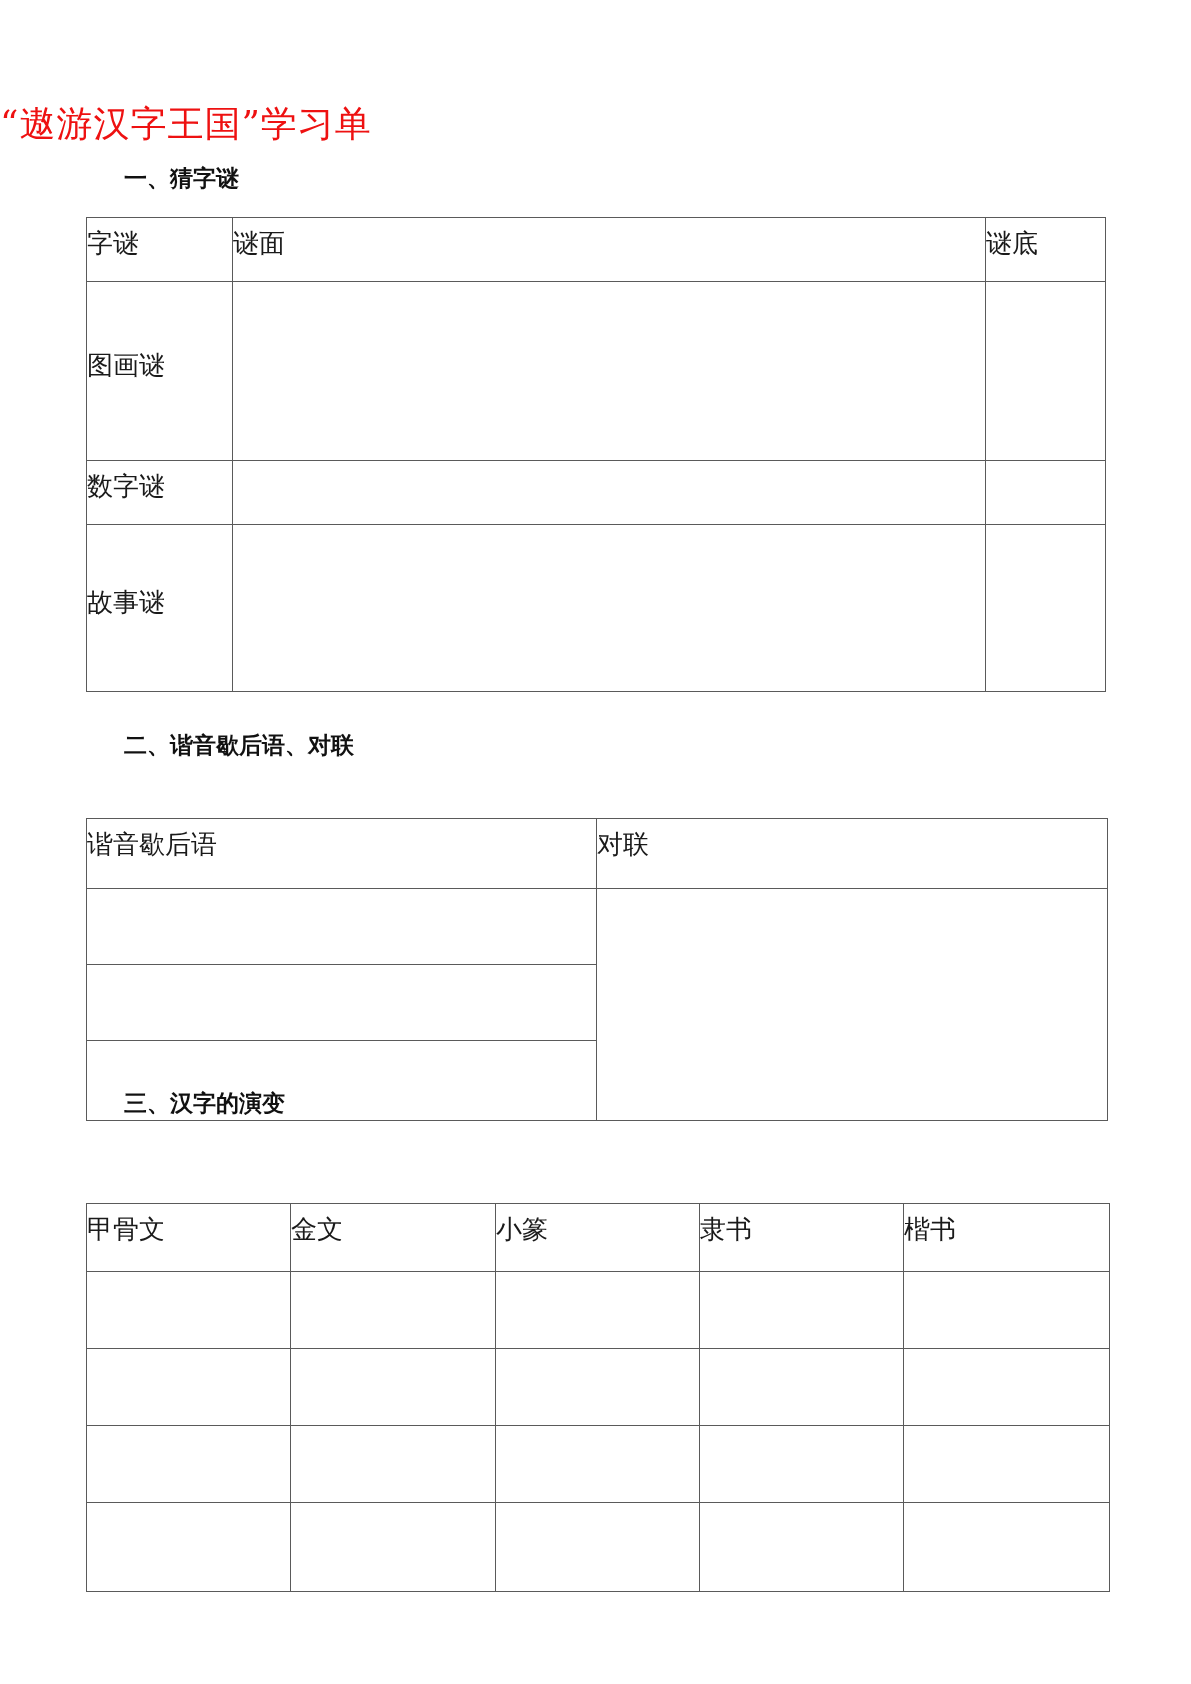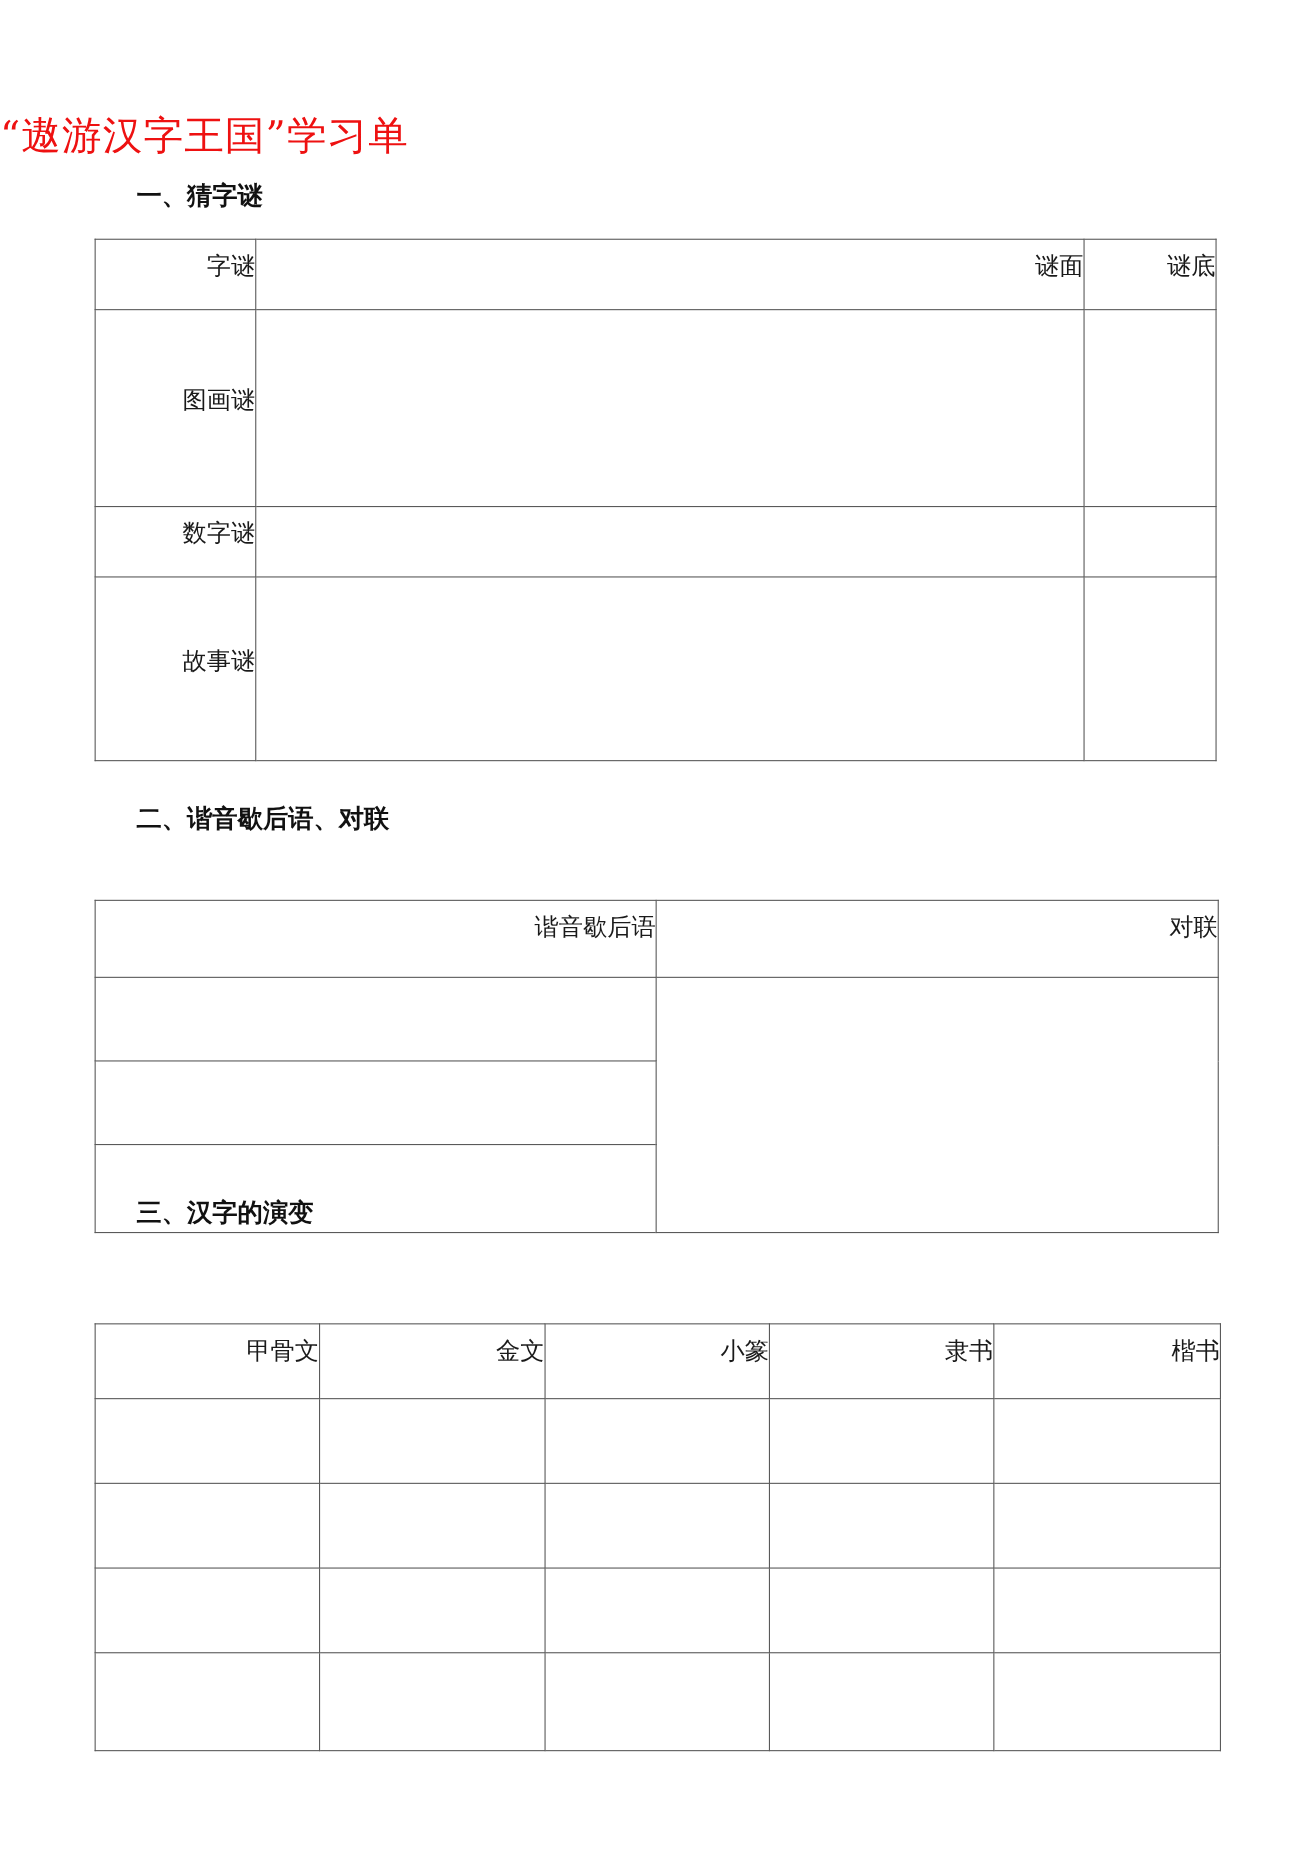--- a/index.html
+++ b/index.html
@@ -5,21 +5,21 @@
     html, body { margin: 0; padding: 0; background: #ffffff; }
     body { width: 1191px; height: 1684px; position: relative; overflow: hidden;
       font-family: "DejaVu Sans", "Liberation Sans", sans-serif; color: #111; }
     .title { position: absolute; left: 0; width: 1076px; top: 100px; text-align: left;
       font-family: "DejaVu Serif", "Liberation Serif", serif; font-size: 36px; color: #ee1111;
       letter-spacing: 1px; line-height: 48px; }
     .section { position: absolute; left: 97px; font-size: 23px; font-weight: bold; color: #111;
       line-height: 30px; margin-left: 27px; }
     table.grid { position: absolute; border-collapse: collapse; table-layout: fixed; }
     table.grid td { border: 1.5px solid #5a5a5a; padding: 0; vertical-align: top;
-      font-size: 22px; text-align: right; color: #1a1a1a; }
+      font-size: 26px; text-align: left; color: #1a1a1a; }
     .cell-label { display: block; padding-top: 10px; line-height: 30px; }
     .mid { vertical-align: middle !important; }
     .mid .cell-label { padding-top: 0; margin-top: -12px; }
   </style>
 </head>
 <body>
 
 <div class="title">“遨游汉字王国”学习单</div>
 
 <div class="section" style="top:163px;">一、猜字谜</div>

